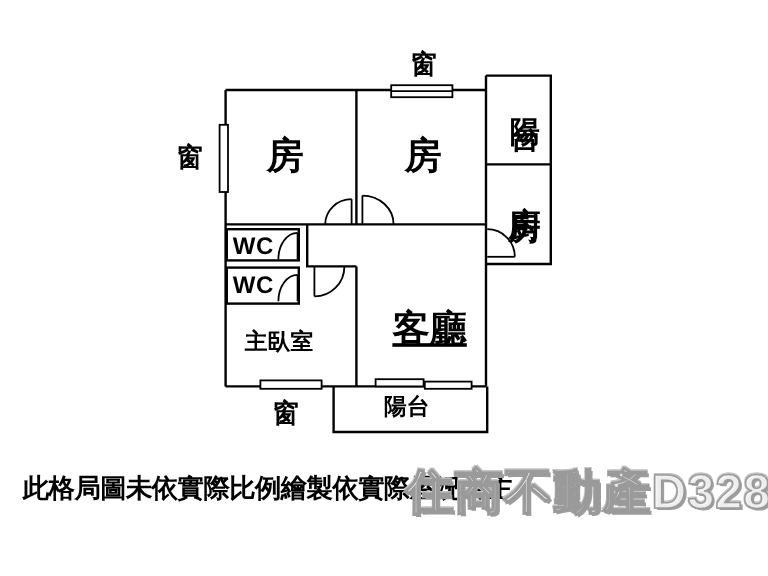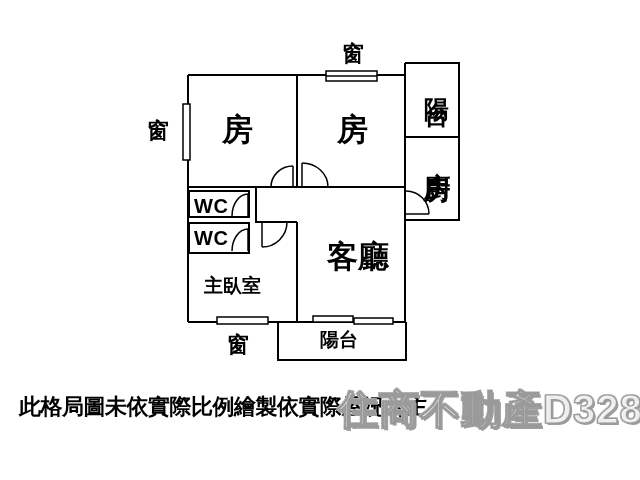--- a/index.html
+++ b/index.html
@@ -93,19 +93,19 @@
   <div class="lbl fs31" style="left:222px;top:114px;">房</div>
   <div class="lbl fs31" style="left:337px;top:114px;">房</div>
 
   <div class="lbl fs25 vert" style="left:424px;top:79px;">陽台</div>
   <div class="lbl fs27 vert" style="left:423px;top:150px;">廚房</div>
 
   <div class="lbl fs20" style="left:194px;top:196px;">WC</div>
   <div class="lbl fs20" style="left:194px;top:228px;">WC</div>
 
   <div class="lbl fs26" style="left:204px;top:276px;">主臥室</div>
-  <div class="lbl fs31" style="left:327px;top:241px;">客廳</div>
+  <div class="lbl fs31" style="left:327px;top:258px;text-decoration:underline;">客廳</div>
   <div class="lbl fs26" style="left:320px;top:330px;">陽台</div>
 
   <div id="disclaimer">此格局圖未依實際比例繪製依實際屋況為主</div>
   <div id="watermark">住商不動產D328</div>
 
 </div>
 
 </body></html>

